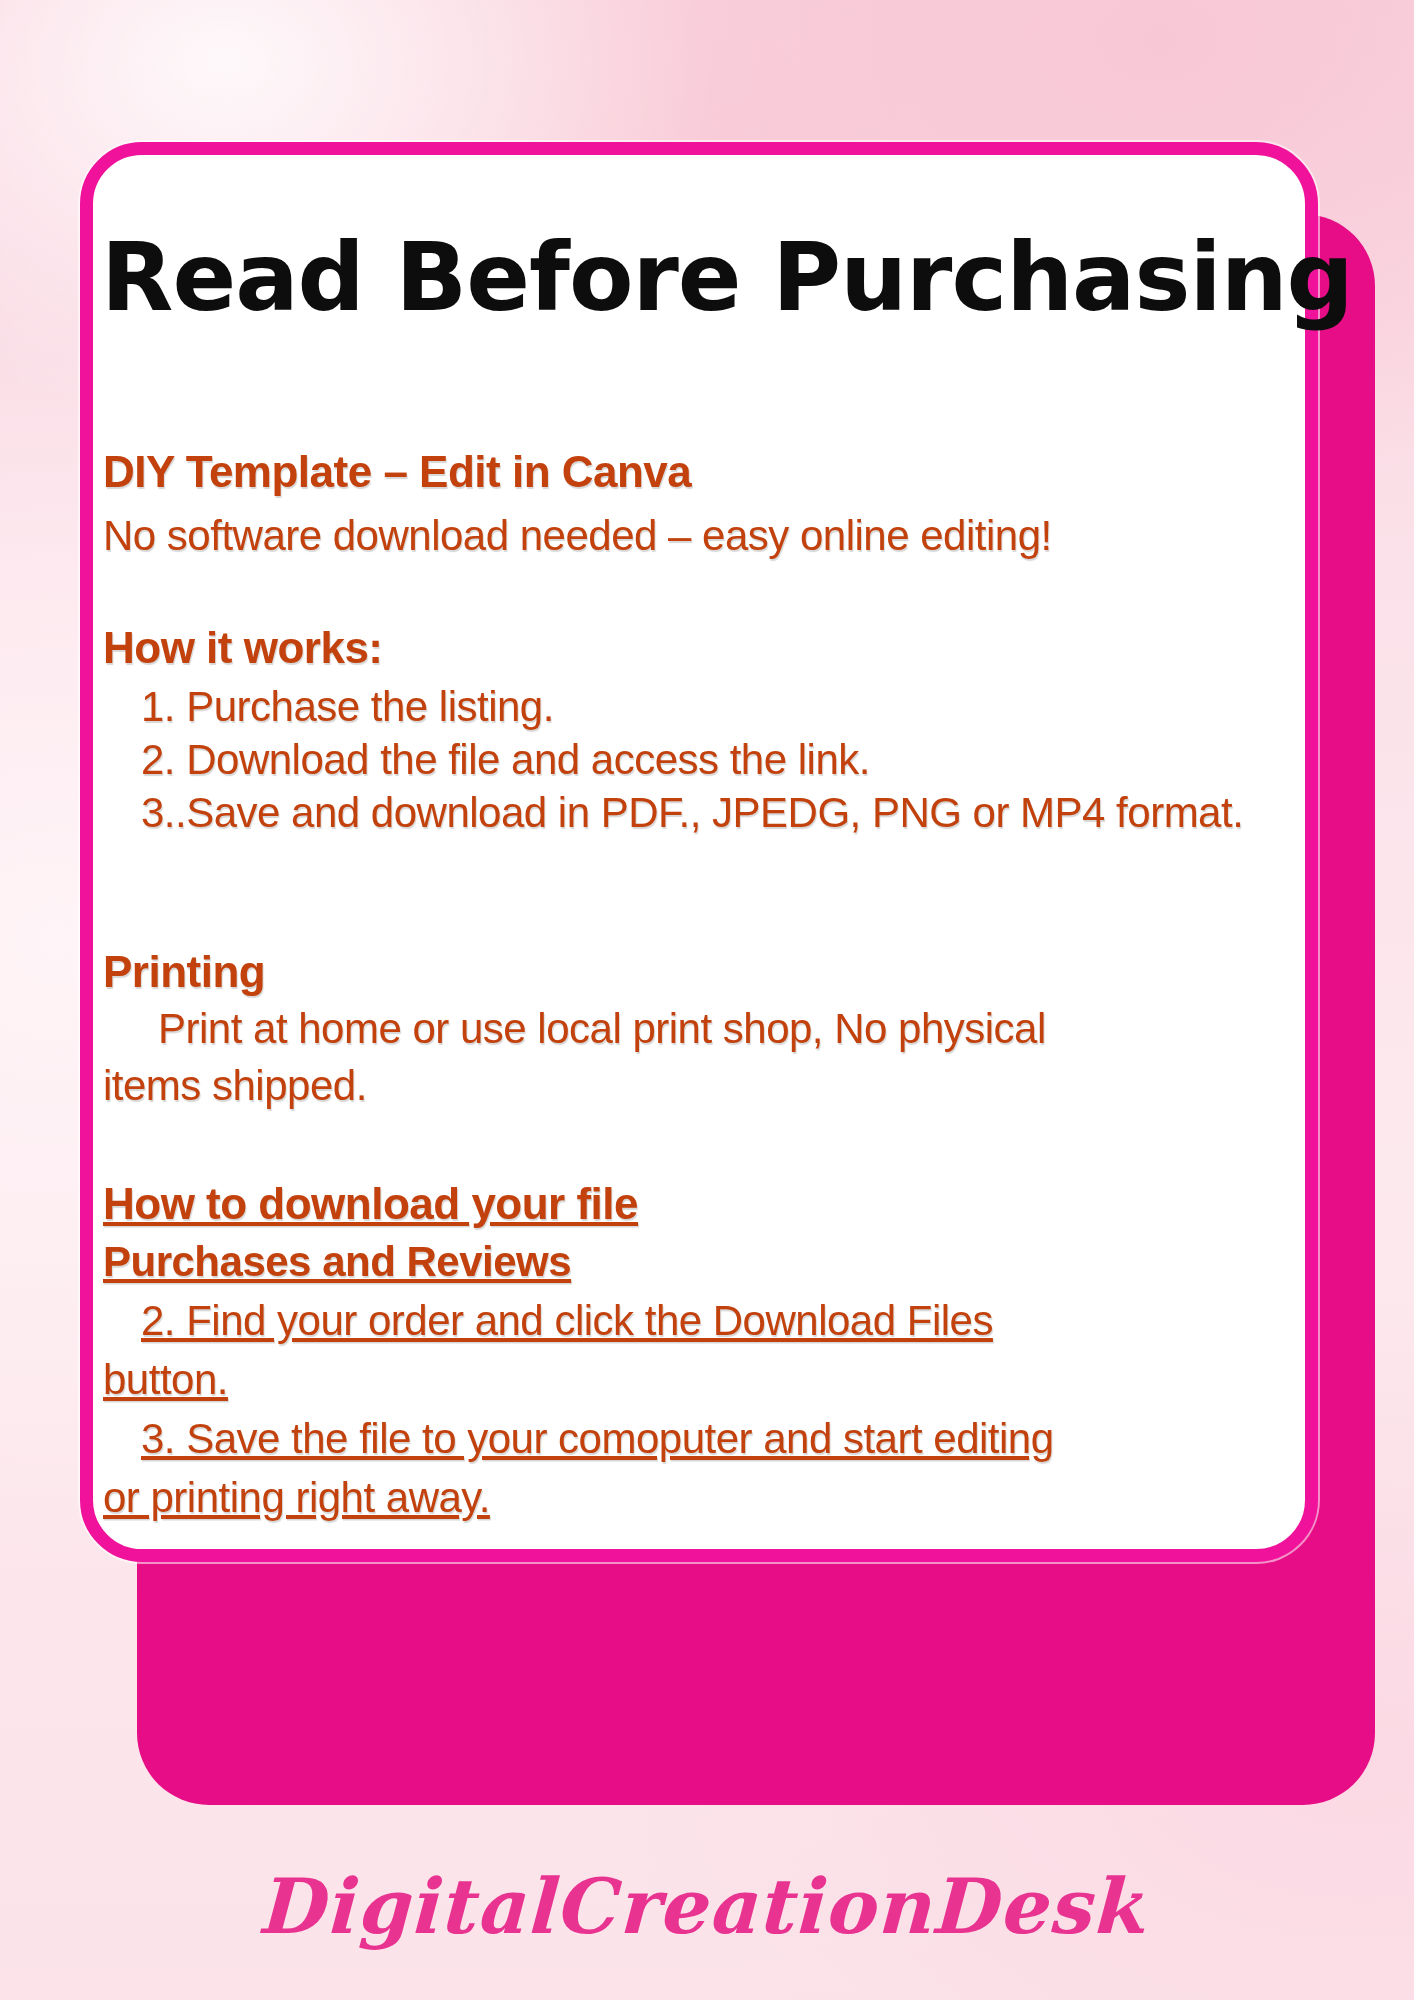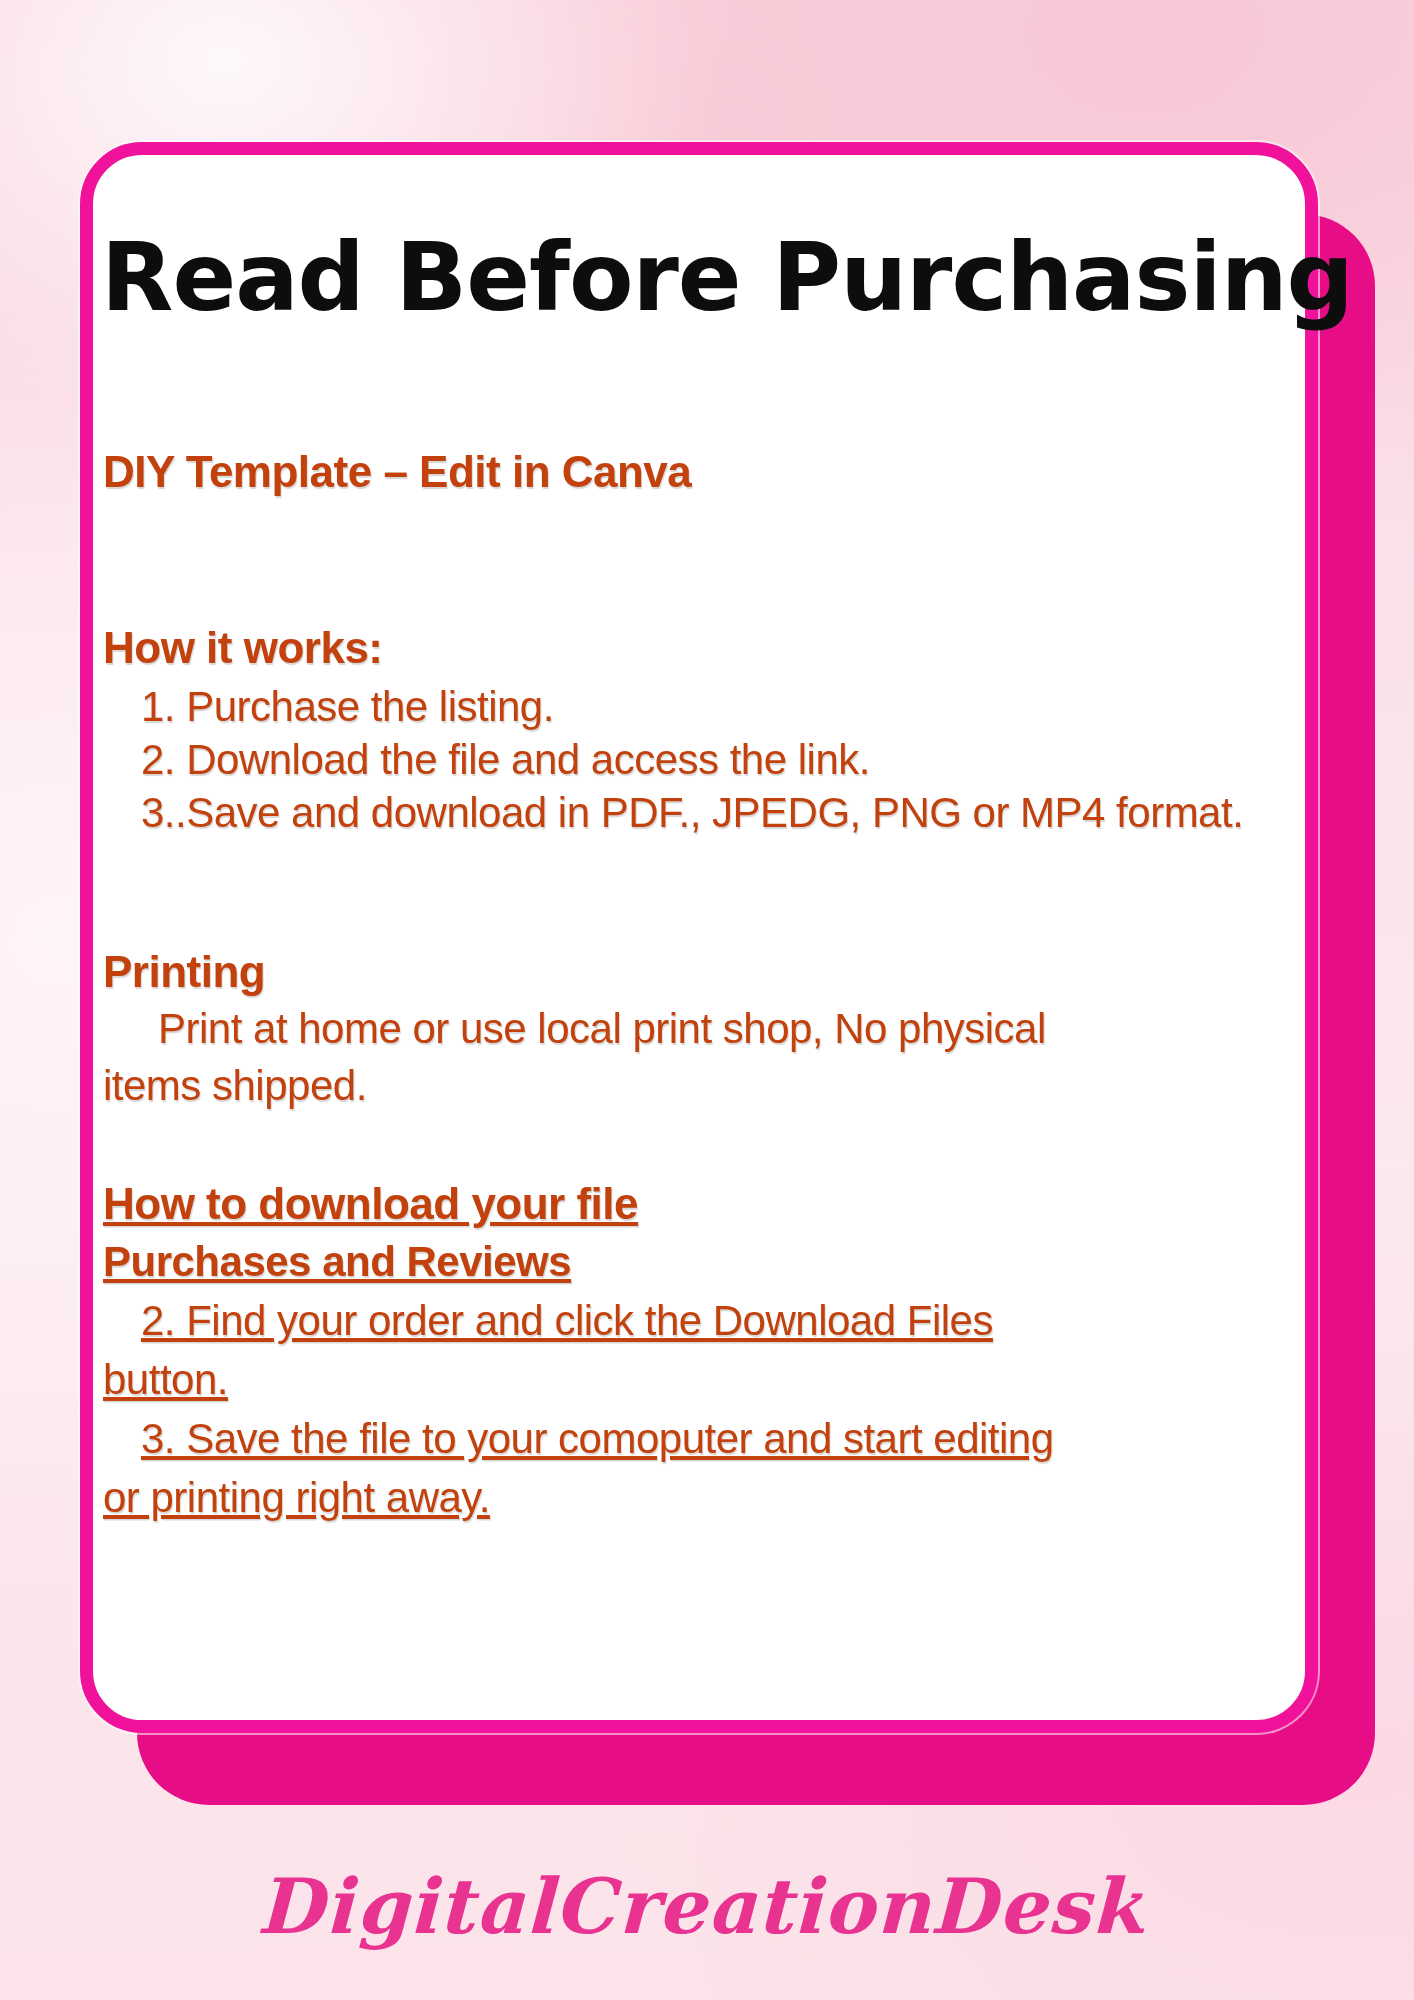--- a/index.html
+++ b/index.html
@@ -23,21 +23,21 @@
     left:137px; top:214px;
     width:1238px; height:1591px;
     background: var(--shadow_pink, #e60d86);
     border-radius:72px;
   }
 
   
   .card {
     position:absolute;
     left:80px; top:142px;
-    width:1238px; height:1591px;
+    width:1238px; height:1420px;
     background:#ffffff;
     border:13px solid var(--border_pink, #f0129b);
     border-radius:62px;
     box-shadow: 0 0 0 2px rgba(255,255,255,.55);
   }
 
   .title {
     position:absolute; top:70px; left:8px;
     font-size:94px; font-weight:800; letter-spacing:-1px;
     line-height:1.12; color:#0d0d0d; white-space:nowrap;
@@ -88,20 +88,21 @@
 <body>
 
 <div class="card-shadow"></div>
 
 <div class="card">
 
   <h1 class="title">Read Before Purchasing</h1>
 
   <div class="sec sec-diy">
     <div class="h">DIY Template – Edit in Canva</div>
+    <div class="b">No software download needed – easy online editing!</div>
   </div>
 
   <div class="sec sec-how">
     <div class="h">How it works:</div>
     <div class="list">
       <div class="li">1. Purchase the listing.</div>
       <div class="li">2. Download the file and access the link.</div>
       <div class="li">3..Save and download in PDF., JPEDG, PNG or MP4 format.</div>
     </div>
   </div>

